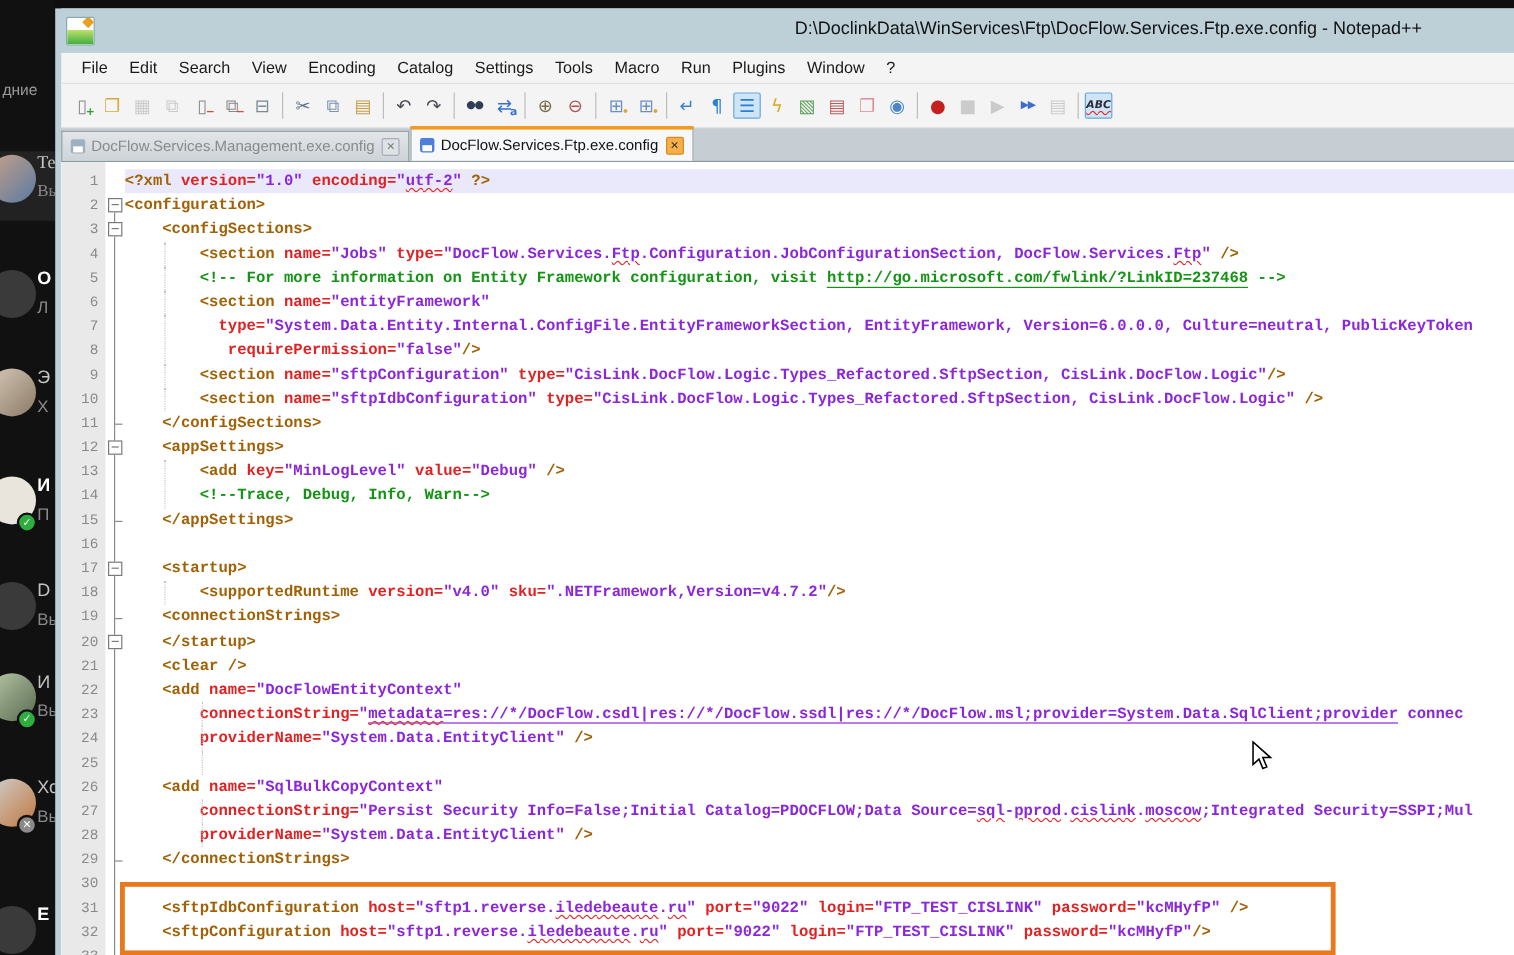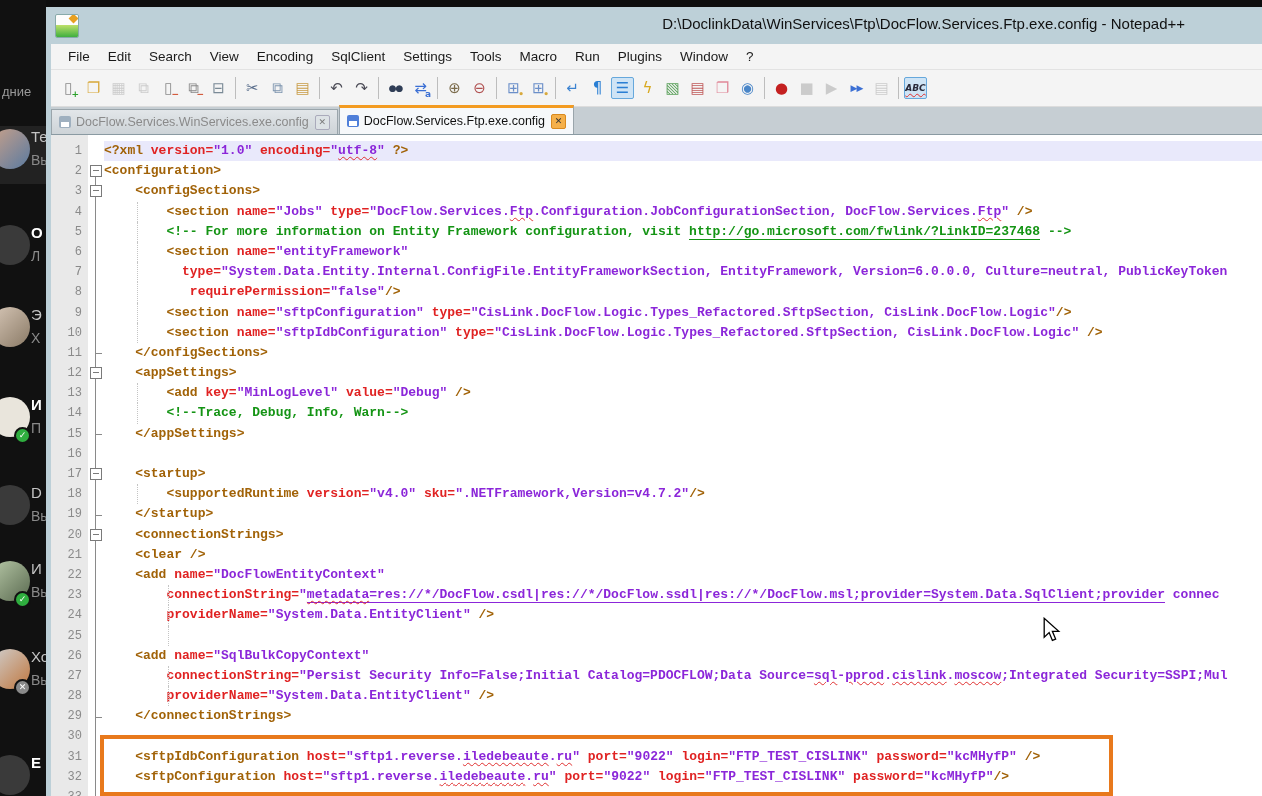--- a/index.html
+++ b/index.html
@@ -92,22 +92,22 @@
   #annotation-box{position:absolute;left:49px;top:600px;width:1005px;height:53px;
                   border:4px solid #e8791c;pointer-events:none;}
   #mouse-cursor{position:absolute;left:1042px;top:617px;}
 </style>
 </head>
 <body>
 
 <div id="screen">
 
   <aside id="sidebar">
-    <div class="sb-header" style="top:84px">дние</div>
-  <div class="sb-item sel" style="top: 126px;">
+    <div class="sb-header" style="top:67px">дние</div>
+  <div class="sb-item sel" style="top: 126px; font-family: Liberation Serif, serif;">
         <div class="sb-av av-photo1"></div>
         <div class="sb-name">Те</div>
         <div class="sb-sub">Вы</div>
       </div>
       <div class="sb-item" style="top: 222px;">
         <div class="sb-av av-dark"></div>
         <div class="sb-name b">О</div>
         <div class="sb-sub">Л</div>
       </div>
       <div class="sb-item" style="top: 304px;">
@@ -151,21 +151,21 @@
           <span class="pen"></span>
         </div>
       <div id="title">D:\DoclinkData\WinServices\Ftp\DocFlow.Services.Ftp.exe.config - Notepad++</div>
     </div>
     <div id="menubar">
         <span class="menu-item">File</span>
         <span class="menu-item">Edit</span>
         <span class="menu-item">Search</span>
         <span class="menu-item">View</span>
         <span class="menu-item">Encoding</span>
-        <span class="menu-item">SqlClient</span>
+        <span class="menu-item">Catalog</span>
         <span class="menu-item">Settings</span>
         <span class="menu-item">Tools</span>
         <span class="menu-item">Macro</span>
         <span class="menu-item">Run</span>
         <span class="menu-item">Plugins</span>
         <span class="menu-item">Window</span>
         <span class="menu-item">?</span>
       </div>
     <div id="toolbar">
         <div class="tb-btn">
@@ -275,21 +275,21 @@
           <span style="color: rgb(154, 154, 154);">▤</span>
         </div>
         <div class="tb-sep"></div>
         <div class="tb-btn on">
           <span class="tb-abc" style="color: rgb(42, 42, 58); font-style: italic;">ABC</span>
         </div>
       </div>
     <div id="tabbar">
         <div class="tab">
           <span class="floppy f-gray"></span>
-          <span class="tab-label">DocFlow.Services.WinServices.exe.config</span>
+          <span class="tab-label">DocFlow.Services.Management.exe.config</span>
           <span class="tab-close">✕</span>
         </div>
         <div class="tab active">
           <span class="floppy f-blue"></span>
           <span class="tab-label">DocFlow.Services.Ftp.exe.config</span>
           <span class="tab-close">✕</span>
         </div>
       </div>
     <div id="editor">
       <div id="gutter">
@@ -333,40 +333,40 @@
           <div class="fold-box" style="top: 50.4px;"></div>
           <div class="fold-box" style="top: 232.2px;"></div>
           <div class="fold-box" style="top: 333.2px;"></div>
           <div class="fold-box" style="top: 393.8px;"></div>
           <div class="fold-tick" style="top: 218px;"></div>
           <div class="fold-tick" style="top: 298.8px;"></div>
           <div class="fold-tick" style="top: 379.6px;"></div>
           <div class="fold-tick" style="top: 581.6px;"></div>
         </div>
       <div id="code">
-          <div class="line cur"><span class="sg-t">&lt;?xml </span><span class="sg-a">version=</span><span class="sg-v">"1.0"</span><span class="sg-p"> </span><span class="sg-a">encoding=</span><span class="sg-v">"</span><span class="sg-v sq">utf-8</span><span class="sg-v">"</span><span class="sg-t"> ?&gt;</span></div>
+          <div class="line cur"><span class="sg-t">&lt;?xml </span><span class="sg-a">version=</span><span class="sg-v">"1.0"</span><span class="sg-p"> </span><span class="sg-a">encoding=</span><span class="sg-v">"</span><span class="sg-v sq">utf-2</span><span class="sg-v">"</span><span class="sg-t"> ?&gt;</span></div>
           <div class="line"><span class="sg-t">&lt;configuration&gt;</span></div>
           <div class="line"><span class="sg-p">    </span><span class="sg-t">&lt;configSections&gt;</span></div>
           <div class="line"><span class="guide" style="left: 33.2px;"></span><span class="sg-p">        </span><span class="sg-t">&lt;section </span><span class="sg-a">name=</span><span class="sg-v">"Jobs"</span><span class="sg-p"> </span><span class="sg-a">type=</span><span class="sg-v">"DocFlow.Services.</span><span class="sg-v sq">Ftp</span><span class="sg-v">.Configuration.JobConfigurationSection, DocFlow.Services.</span><span class="sg-v sq">Ftp</span><span class="sg-v">"</span><span class="sg-t"> /&gt;</span></div>
           <div class="line"><span class="guide" style="left: 33.2px;"></span><span class="sg-p">        </span><span class="sg-c">&lt;!-- For more information on Entity Framework configuration, visit </span><span class="sg-cl">http://go.microsoft.com/fwlink/?LinkID=237468</span><span class="sg-c"> --&gt;</span></div>
           <div class="line"><span class="guide" style="left: 33.2px;"></span><span class="sg-p">        </span><span class="sg-t">&lt;section </span><span class="sg-a">name=</span><span class="sg-v">"entityFramework"</span></div>
           <div class="line"><span class="guide" style="left: 33.2px;"></span><span class="sg-p">          </span><span class="sg-a">type=</span><span class="sg-v">"System.Data.Entity.Internal.ConfigFile.EntityFrameworkSection, EntityFramework, Version=6.0.0.0, Culture=neutral, PublicKeyToken</span></div>
           <div class="line"><span class="guide" style="left: 33.2px;"></span><span class="sg-p">           </span><span class="sg-a">requirePermission=</span><span class="sg-v">"false"</span><span class="sg-t">/&gt;</span></div>
           <div class="line"><span class="guide" style="left: 33.2px;"></span><span class="sg-p">        </span><span class="sg-t">&lt;section </span><span class="sg-a">name=</span><span class="sg-v">"sftpConfiguration"</span><span class="sg-p"> </span><span class="sg-a">type=</span><span class="sg-v">"CisLink.DocFlow.Logic.Types_Refactored.SftpSection, CisLink.DocFlow.Logic"</span><span class="sg-t">/&gt;</span></div>
           <div class="line"><span class="guide" style="left: 33.2px;"></span><span class="sg-p">        </span><span class="sg-t">&lt;section </span><span class="sg-a">name=</span><span class="sg-v">"sftpIdbConfiguration"</span><span class="sg-p"> </span><span class="sg-a">type=</span><span class="sg-v">"CisLink.DocFlow.Logic.Types_Refactored.SftpSection, CisLink.DocFlow.Logic"</span><span class="sg-t"> /&gt;</span></div>
           <div class="line"><span class="sg-p">    </span><span class="sg-t">&lt;/configSections&gt;</span></div>
           <div class="line"><span class="sg-p">    </span><span class="sg-t">&lt;appSettings&gt;</span></div>
           <div class="line"><span class="guide" style="left: 33.2px;"></span><span class="sg-p">        </span><span class="sg-t">&lt;add </span><span class="sg-a">key=</span><span class="sg-v">"MinLogLevel"</span><span class="sg-p"> </span><span class="sg-a">value=</span><span class="sg-v">"Debug"</span><span class="sg-t"> /&gt;</span></div>
           <div class="line"><span class="guide" style="left: 33.2px;"></span><span class="sg-p">        </span><span class="sg-c">&lt;!--Trace, Debug, Info, Warn--&gt;</span></div>
           <div class="line"><span class="sg-p">    </span><span class="sg-t">&lt;/appSettings&gt;</span></div>
           <div class="line"></div>
           <div class="line"><span class="sg-p">    </span><span class="sg-t">&lt;startup&gt;</span></div>
           <div class="line"><span class="guide" style="left: 33.2px;"></span><span class="sg-p">        </span><span class="sg-t">&lt;supportedRuntime </span><span class="sg-a">version=</span><span class="sg-v">"v4.0"</span><span class="sg-p"> </span><span class="sg-a">sku=</span><span class="sg-v">".NETFramework,Version=v4.7.2"</span><span class="sg-t">/&gt;</span></div>
+          <div class="line"><span class="sg-p">    </span><span class="sg-t">&lt;connectionStrings&gt;</span></div>
           <div class="line"><span class="sg-p">    </span><span class="sg-t">&lt;/startup&gt;</span></div>
-          <div class="line"><span class="sg-p">    </span><span class="sg-t">&lt;connectionStrings&gt;</span></div>
           <div class="line"><span class="sg-p">    </span><span class="sg-t">&lt;clear /&gt;</span></div>
           <div class="line"><span class="sg-p">    </span><span class="sg-t">&lt;add </span><span class="sg-a">name=</span><span class="sg-v">"DocFlowEntityContext"</span></div>
           <div class="line"><span class="guide" style="left: 64.4px;"></span><span class="sg-p">        </span><span class="sg-a">connectionString=</span><span class="sg-v">"</span><span class="sg-vl sq">metadata</span><span class="sg-vl">=res://*/DocFlow.csdl|res://*/DocFlow.ssdl|res://*/DocFlow.msl;provider=System.Data.SqlClient;provider</span><span class="sg-v"> connec</span></div>
           <div class="line"><span class="guide" style="left: 64.4px;"></span><span class="sg-p">        </span><span class="sg-a">providerName=</span><span class="sg-v">"System.Data.EntityClient"</span><span class="sg-t"> /&gt;</span></div>
           <div class="line"><span class="guide" style="left: 64.4px;"></span></div>
           <div class="line"><span class="sg-p">    </span><span class="sg-t">&lt;add </span><span class="sg-a">name=</span><span class="sg-v">"SqlBulkCopyContext"</span></div>
           <div class="line"><span class="guide" style="left: 64.4px;"></span><span class="sg-p">        </span><span class="sg-a">connectionString=</span><span class="sg-v">"Persist Security Info=False;Initial Catalog=PDOCFLOW;Data Source=</span><span class="sg-v sq">sql</span><span class="sg-v">-</span><span class="sg-v sq">pprod</span><span class="sg-v">.</span><span class="sg-v sq">cislink</span><span class="sg-v">.</span><span class="sg-v sq">moscow</span><span class="sg-v">;Integrated Security=SSPI;Mul</span></div>
           <div class="line"><span class="guide" style="left: 64.4px;"></span><span class="sg-p">        </span><span class="sg-a">providerName=</span><span class="sg-v">"System.Data.EntityClient"</span><span class="sg-t"> /&gt;</span></div>
           <div class="line"><span class="sg-p">    </span><span class="sg-t">&lt;/connectionStrings&gt;</span></div>
           <div class="line"></div>

